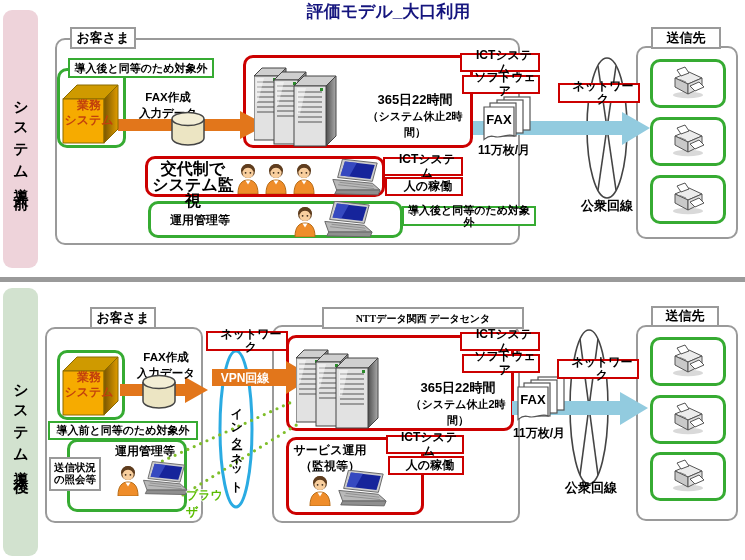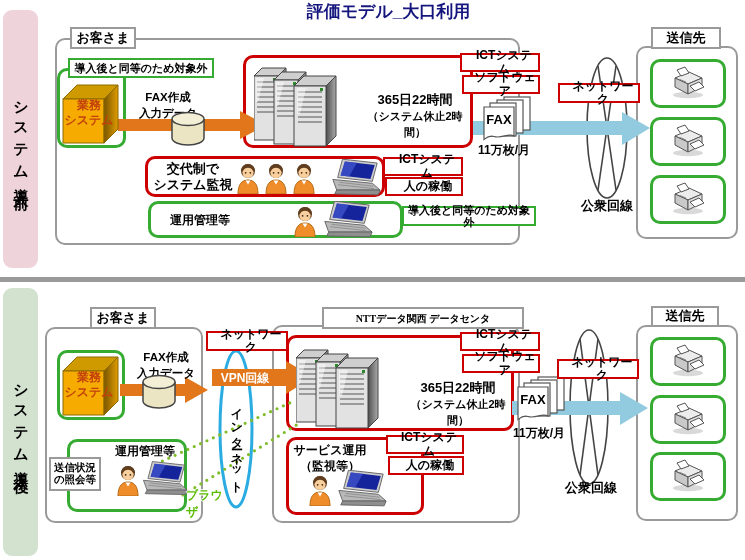--- a/index.html
+++ b/index.html
@@ -214,21 +214,21 @@
   <svg class="icon" style="left:254px;top:62px;" width="112" height="86" viewBox="0 0 112 86">
       <use href="#sym-servers"></use>
     </svg>
   <div class="abs z3 txt two-line uptime" style="left:362px;top:92px;width:106px;height:36px;line-height:16px;">
     <span class="l1">365日22時間</span>
     <span class="l2">（システム休止2時間）</span>
   </div>
   <div class="abs z3 lbl lbl-red" style="left:460px;top:53px;width:80px;height:19px;">ICTシステム</div>
   <div class="abs z3 lbl lbl-red" style="left:462px;top:75px;width:78px;height:19px;">ソフトウェア</div>
 
-  <div class="abs z3 txt two-line" style="left:150px;top:161px;width:86px;height:32px;font-size:13px;line-height:16px;">
+  <div class="abs z3 txt two-line" style="left:150px;top:161px;width:86px;height:32px;font-size:16px;line-height:16px;">
     <span>交代制で</span>
     <span>システム監視</span>
   </div>
   <svg class="icon" style="left:236px;top:162px;" width="24" height="32" viewBox="0 0 24 32">
       <use href="#sym-person"></use>
     </svg>
   <svg class="icon" style="left:264px;top:162px;" width="24" height="32" viewBox="0 0 24 32">
       <use href="#sym-person"></use>
     </svg>
   <svg class="icon" style="left:292px;top:162px;" width="24" height="32" viewBox="0 0 24 32">
@@ -279,20 +279,21 @@
     <span>システム</span>
   </div>
   <div class="abs z3 txt two-line" style="left:128px;top:349px;width:76px;height:32px;font-size:11.5px;line-height:16px;">
     <span>FAX作成</span>
     <span>入力データ</span>
   </div>
   <svg class="icon" style="left:142px;top:374px;" width="34" height="36" viewBox="0 0 34 36">
       <use href="#sym-cylinder"></use>
     </svg>
 
+  <div class="abs z3 lbl lbl-green-long" style="left:48px;top:421px;width:150px;height:19px;">導入前と同等のため対象外</div>
   <div class="abs z3 txt" style="left:110px;top:443px;width:70px;height:16px;font-size:12px;">運用管理等</div>
   <div class="abs z3 lbl lbl-gray-sm" style="left:49px;top:457px;width:52px;height:34px;">
     <span>送信状況</span>
     <span>の照会等</span>
   </div>
   <svg class="icon" style="left:116px;top:464px;" width="24" height="32" viewBox="0 0 24 32">
       <use href="#sym-person"></use>
     </svg>
   <svg class="icon" style="left:139px;top:461px;" width="50" height="35" viewBox="0 0 56 38">
       <use href="#sym-laptop"></use>

